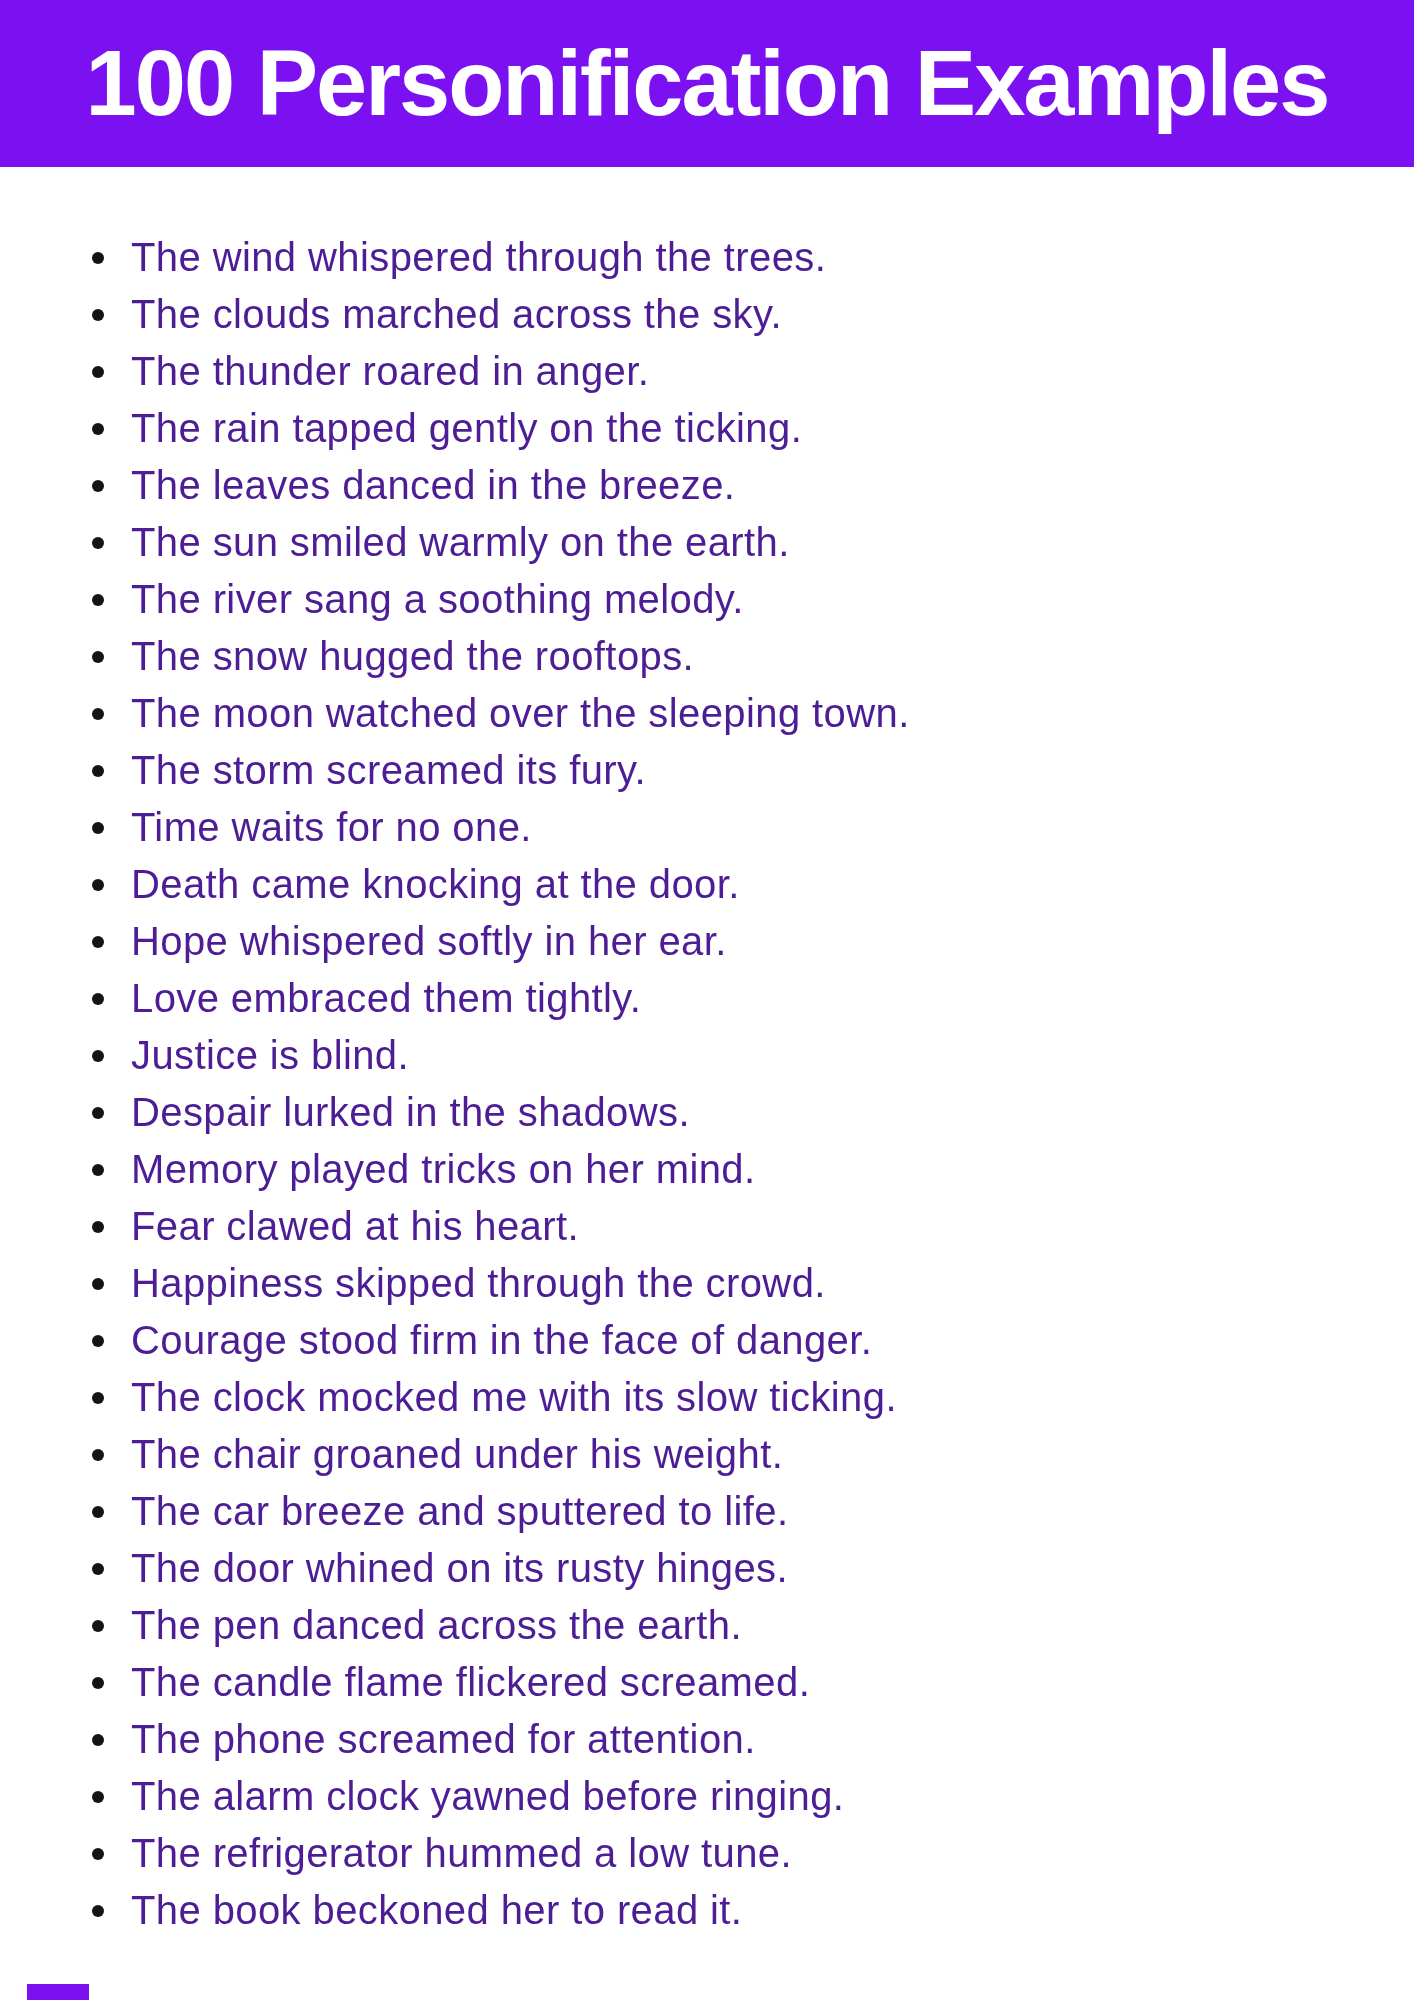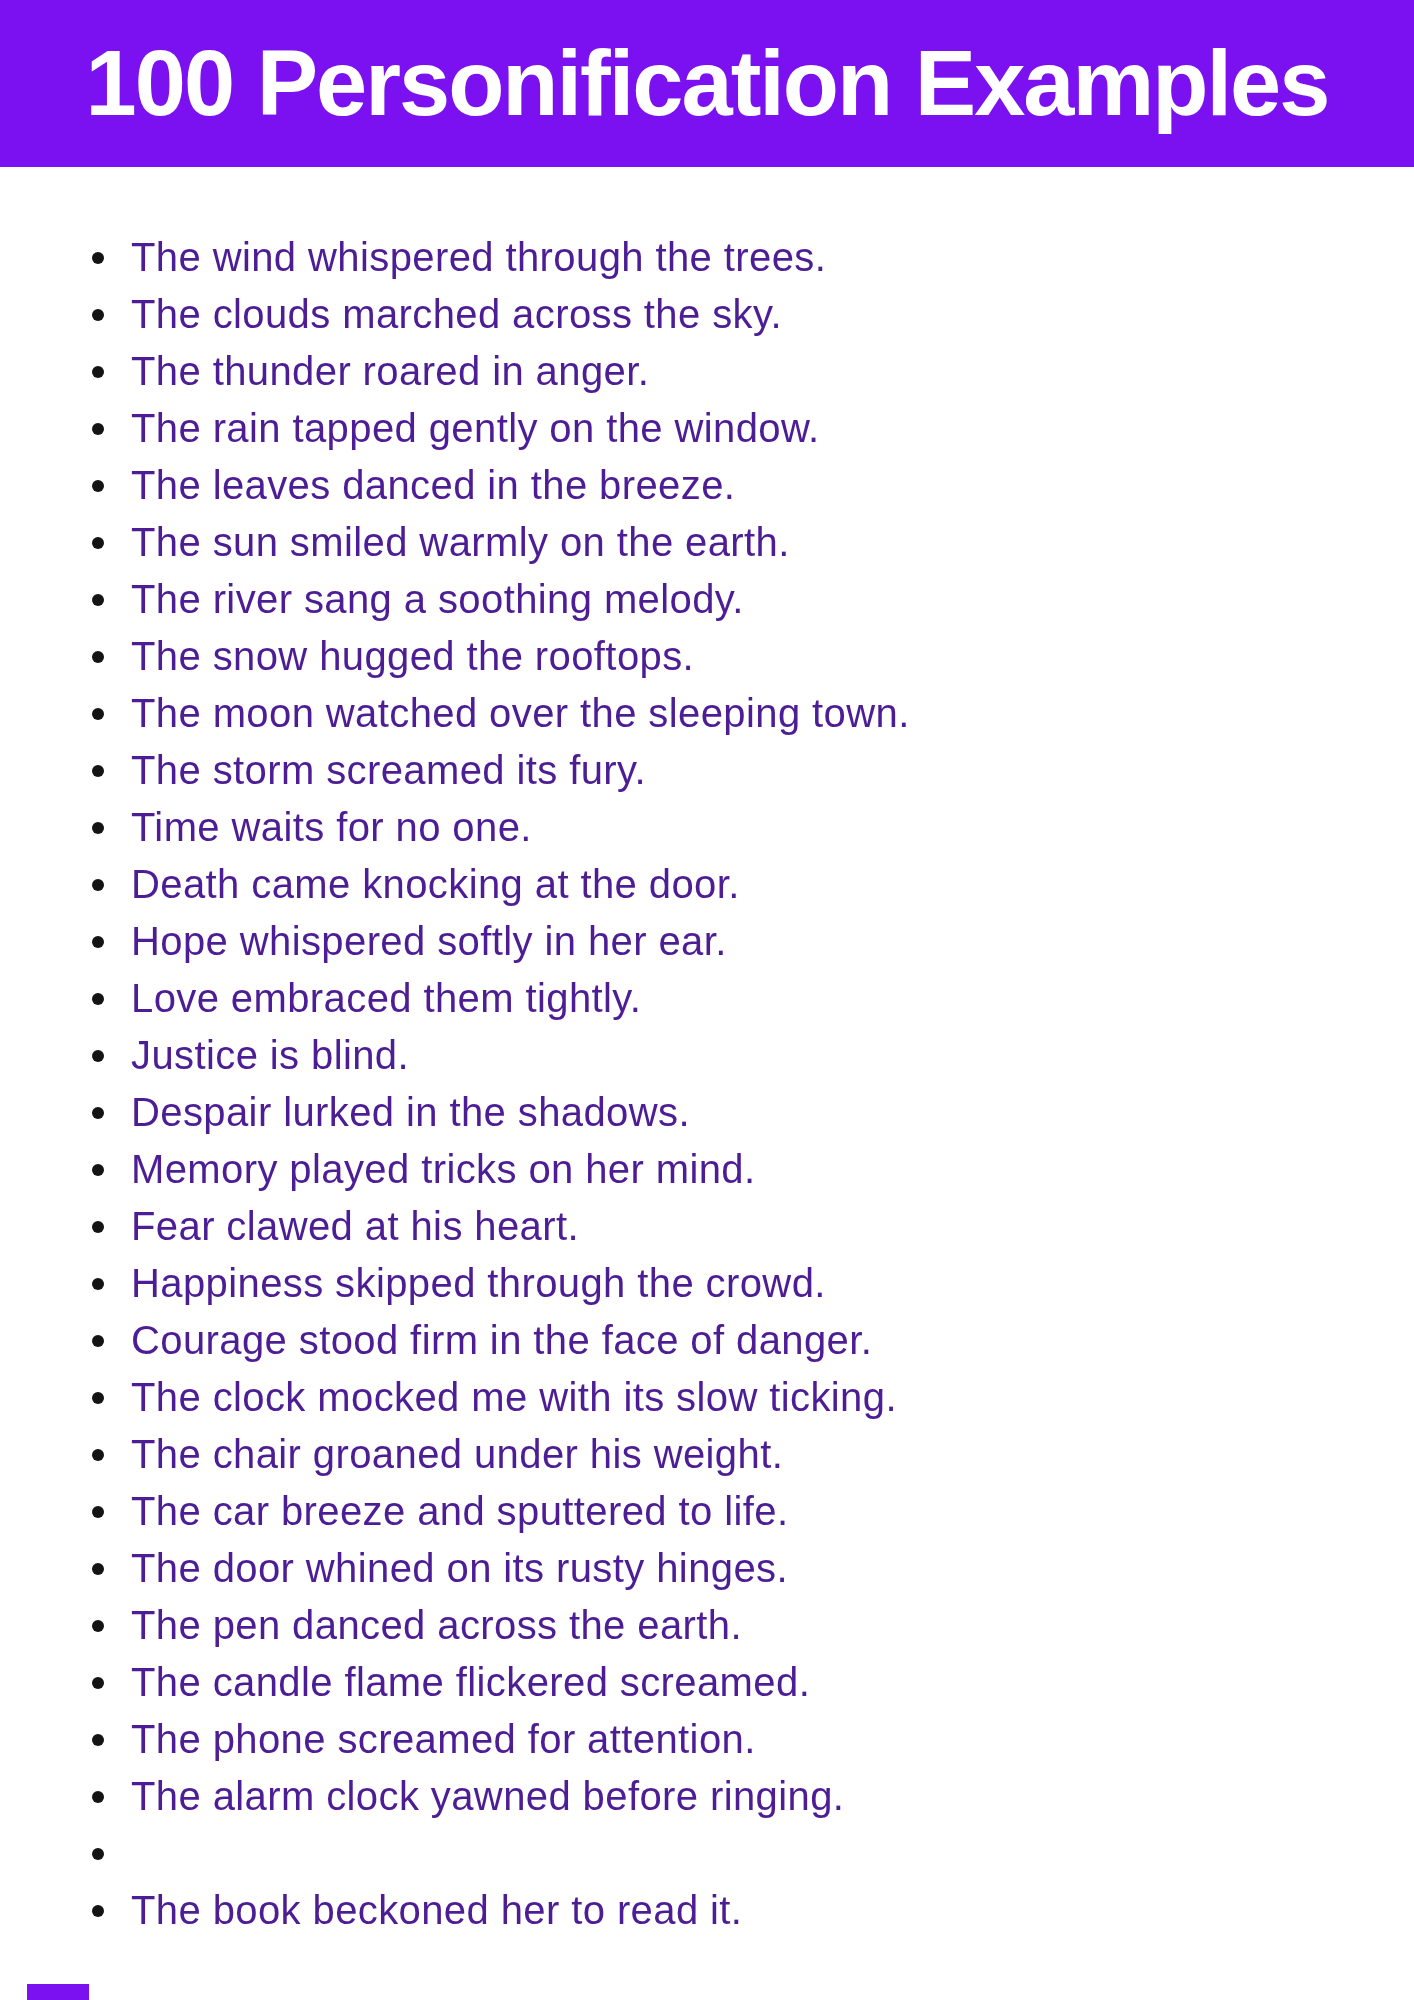--- a/index.html
+++ b/index.html
@@ -87,21 +87,21 @@
       <span>The clouds marched across the sky.</span>
     </li>
 
     <li>
       <span class="dot"></span>
       <span>The thunder roared in anger.</span>
     </li>
 
     <li>
       <span class="dot"></span>
-      <span>The rain tapped gently on the window.</span>
+      <span>The rain tapped gently on the ticking.</span>
     </li>
 
     <li>
       <span class="dot"></span>
       <span>The leaves danced in the breeze.</span>
     </li>
 
     <li>
       <span class="dot"></span>
       <span>The sun smiled warmly on the earth.</span>
@@ -212,20 +212,21 @@
       <span>The phone screamed for attention.</span>
     </li>
 
     <li>
       <span class="dot"></span>
       <span>The alarm clock yawned before ringing.</span>
     </li>
 
     <li>
       <span class="dot"></span>
+      <span>The refrigerator hummed a low tune.</span>
     </li>
 
     <li>
       <span class="dot"></span>
       <span>The book beckoned her to read it.</span>
     </li>
   </ul>
 
   <div class="next-banner-peek" style="background: rgb(123, 16, 240);"></div>
 

